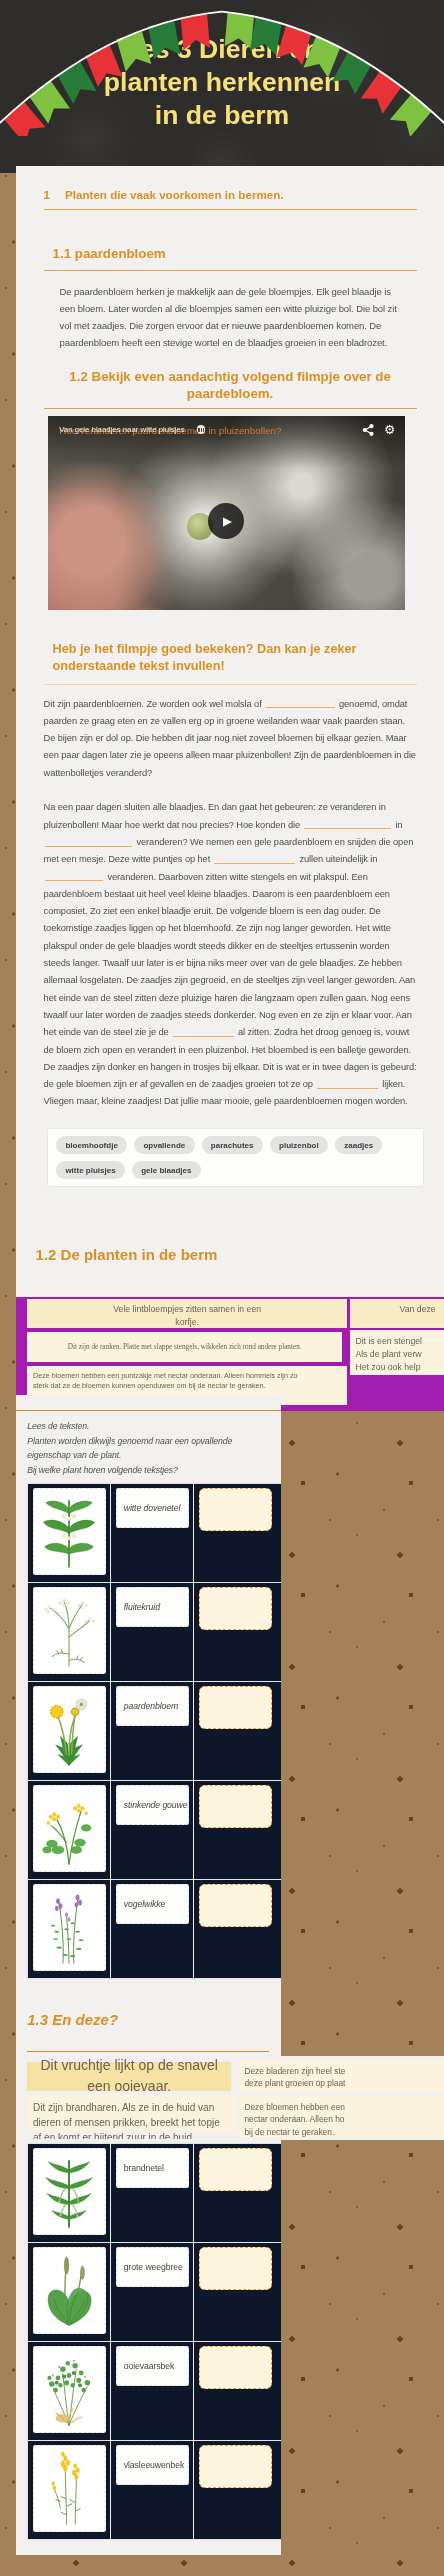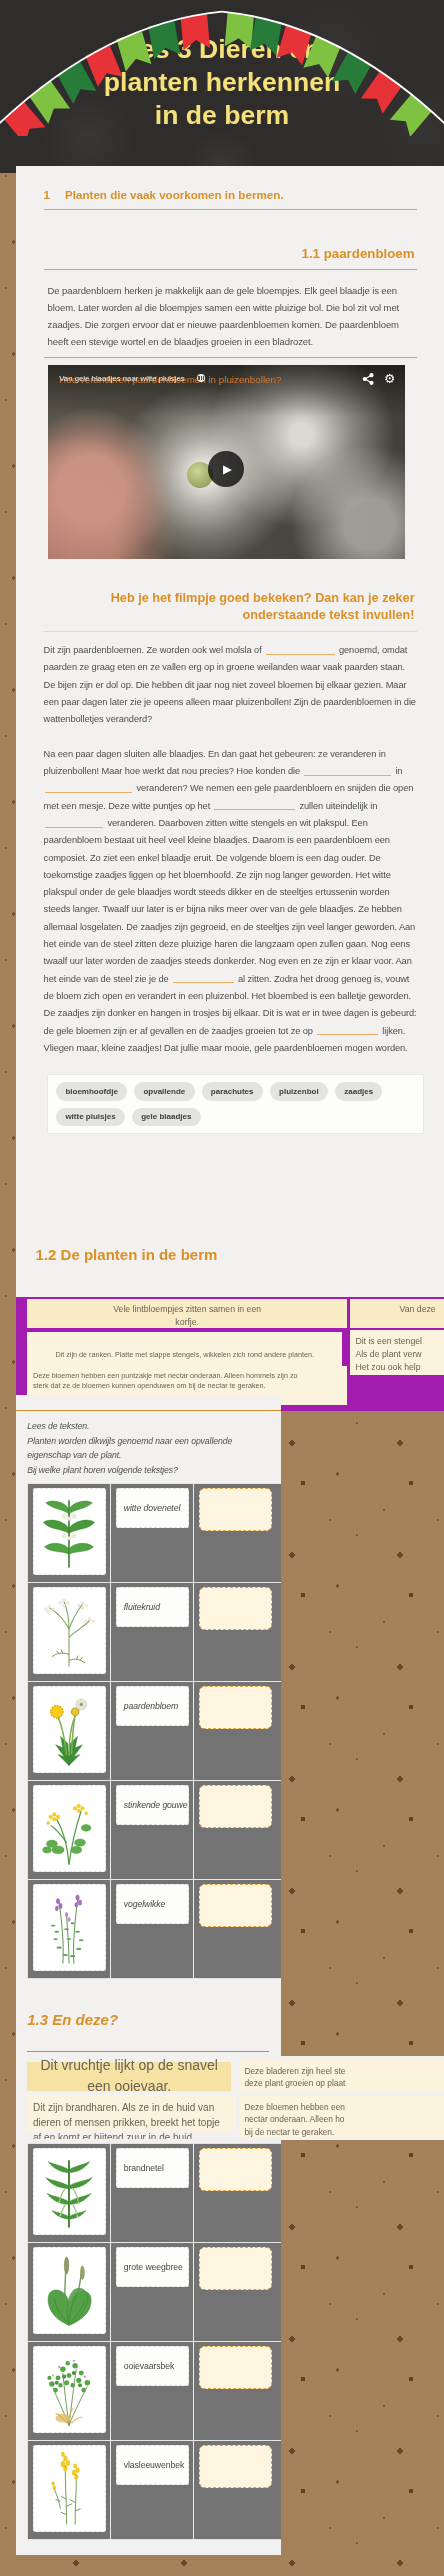--- a/index.html
+++ b/index.html
@@ -27,23 +27,23 @@
   
   .card{position:absolute;background:#f2f1ef;overflow:hidden;}
   .orange{color:#db9026;font-weight:bold;}
   .hr{border:0;border-top:0.6px solid #e2a148;margin:0;}
   .hr-soft{border:0;border-top:0.6px solid #f0d6a4;margin:0;}
   
   #card1{left:15.6px;top:166px;width:413px;height:1229px;padding:8px;}
   #card1 .inner{padding:14px 20px 0 20px;}
   .h-task{font-size:11.6px;margin:0;}
   .h-task .num{display:inline-block;margin-right:15px;}
-  .h-sub{font-size:13.3px;margin:2px;text-align:right;}
+  .h-sub{font-size:13.3px;margin:9px;}
   .h-center{font-size:13.3px;margin:0;text-align:center;line-height:17.3px;}
-  .body-text{color:#4f4f4f;font-size:9.5px;line-height:17.3px;letter-spacing:-0.1px;margin:4px;}
+  .body-text{color:#4f4f4f;font-size:9.5px;line-height:17.3px;letter-spacing:-0.1px;margin:16px;}
   .fill-text{color:#4f4f4f;font-size:9.3px;line-height:17.3px;letter-spacing:-0.1px;margin:0 0 17.3px 0;}
   .blank{display:inline-block;height:9.3px;border-bottom:1.2px solid #efab63;vertical-align:-1.7px;margin:0 1.7px;}
   
   #video{position:relative;width:357px;height:194px;margin:7px 0 0 4px;overflow:hidden;
     background:
       radial-gradient(circle at 12% 64%, rgba(205,148,131,.95) 0 10%, rgba(205,148,131,0) 24%),
       radial-gradient(circle at 6% 90%, rgba(188,128,112,.9) 0 12%, transparent 28%),
       radial-gradient(circle at 44% 56%, rgba(248,246,241,.95) 0 3%, rgba(240,238,230,.6) 15%, rgba(230,228,218,.28) 27%, transparent 40%),
       radial-gradient(circle at 71% 36%, rgba(244,242,236,.85) 0 4%, rgba(238,236,228,.4) 18%, transparent 33%),
       radial-gradient(circle at 90% 82%, rgba(233,231,223,.55) 0 7%, transparent 22%),
@@ -73,21 +73,21 @@
     white-space:pre-line;display:block;}
   .note.vcenter{display:flex;align-items:center;justify-content:center;}
   .tone-soft{background:#fbf3dd;}
   .tone-mid{background:#f7ecc6;}
   .tone-deep{background:#f6e3a4;}
   
   #card2{left:15.6px;top:1395px;width:265px;height:661px;font-style:italic;}
   #card2 .topline{margin:15px 0 0 0;border:0;border-top:1.2px solid #d08c2b;}
   .intro{padding:8px 11.6px 0 11.6px;color:#4f4f4f;font-size:8.7px;line-height:14.5px;letter-spacing:-0.1px;}
   .intro p{margin:0;}
-  .mtable{margin:5.8px 0 0 11.6px;width:265px;box-sizing:border-box;border:0.6px solid #e2e2e0;background:#737373;}
+  .mtable{margin:5.8px 0 0 11.6px;width:265px;box-sizing:border-box;border:0.6px solid #e2e2e0;background:#0f172a;}
   .mrow{display:grid;grid-template-columns:83px 83px 82px;height:98px;border-bottom:0.6px solid #e7e7e5;}
   .mrow:last-child{border-bottom:0;}
   .mcell{box-sizing:border-box;padding:4.6px;}
   .mcell.c1,.mcell.c2{border-right:0.6px solid #ececea;}
   .img-box{width:73px;height:87px;box-sizing:border-box;background:#fff;border:1.2px dashed #e0e0de;border-radius:2.3px;
     display:flex;align-items:center;justify-content:center;}
   .label-box{width:73px;height:40px;box-sizing:border-box;background:#fdfdfc;border:1.2px dashed #dcdcda;border-radius:2.3px;
     display:flex;align-items:center;padding-left:7px;color:#474747;font-size:8.7px;letter-spacing:-0.1px;}
   .drop-zone{width:73px;height:43px;box-sizing:border-box;background:#fdf5df;border:1.2px dashed #e2a43f;border-radius:5.8px;}
   #h13{padding:32px 0 0 11.6px;font-size:15px;margin:0;}
@@ -127,20 +127,21 @@
     </svg>
   </div>
 
   <div id="card1" class="card">
     <div class="inner">
       <h2 class="h-task orange"><span class="num">1</span><span>Planten die vaak voorkomen in bermen.</span></h2>
       <hr class="hr" style="margin-top:8px;">
       <h3 class="h-sub orange" style="margin-top:36px;">1.1 paardenbloem</h3>
       <hr class="hr" style="margin-top:8px;">
       <p class="body-text" style="margin-top:11.6px;">De paardenbloem herken je makkelijk aan de gele bloempjes. Elk geel blaadje is een bloem. Later worden al die bloempjes samen een witte pluizige bol. Die bol zit vol met zaadjes. Die zorgen ervoor dat er nieuwe paardenbloemen komen. De paardenbloem heeft een stevige wortel en de blaadjes groeien in een bladrozet.</p>
+      <h3 class="h-center orange" style="margin-top:15px;">1.2 Bekijk even aandachtig volgend filmpje over de paardebloem.</h3>
       <hr class="hr" style="margin-top:5.8px;">
 
       <div id="video">
         <div class="core"></div>
         <div class="shade"></div>
         <div class="vtitle">Hoe veranderen paardenbloemen in pluizenbollen?</div>
         <div class="vsub">
           <span>Van gele blaadjes naar witte pluisjes</span>
           <span class="logo-badge">
               <i></i>
@@ -179,21 +180,21 @@
           <span class="chip">zaadjes</span>
           <span class="chip">witte pluisjes</span>
           <span class="chip">gele blaadjes</span>
         </div>
     </div>
 
     <h3 id="berm-title" class="orange">1.2 De planten in de berm</h3>
     <div id="notes12" class="notes-region">
         <div class="note tone-mid" style="left: 11.6px; top: 1.7px; width: 320px; height: 29px; font-size: 8.7px; text-align: center;">Vele lintbloempjes zitten samen in een
 korfje.</div>
-        <div class="note tone-soft vcenter" style="left: 11.6px; top: 35px; width: 315px; height: 46px; font-size: 7.2px; text-align: center;">Dit zijn de ranken. Platte met slappe stengels, wikkelen zich rond andere planten.</div>
+        <div class="note tone-soft vcenter" style="left: 11.6px; top: 35px; width: 315px; height: 30px; font-size: 7.2px; text-align: center; font-family: Liberation Serif, serif;">Dit zijn de ranken. Platte met slappe stengels, wikkelen zich rond andere planten.</div>
         <div class="note tone-soft" style="left: 11.6px; top: 69px; width: 320px; height: 39px; font-size: 7.2px; text-align: left;">Deze bloemen hebben een puntzakje met nectar onderaan.  Alleen hommels zijn zo
 sterk dat ze de bloemen kunnen openduwen om bij de nectar te geraken.</div>
         <div class="note tone-mid" style="left: 334px; top: 1.7px; width: 220px; height: 29px; font-size: 8.7px; text-align: left; padding-left: 50px;">Van deze</div>
         <div class="note tone-soft" style="left: 334px; top: 33px; width: 220px; height: 45px; font-size: 8.7px; text-align: left;">Dit is een stengel
 Als de plant verw
 Het zou ook help</div>
       </div>
   </div>
 
   <div id="card2" class="card">

